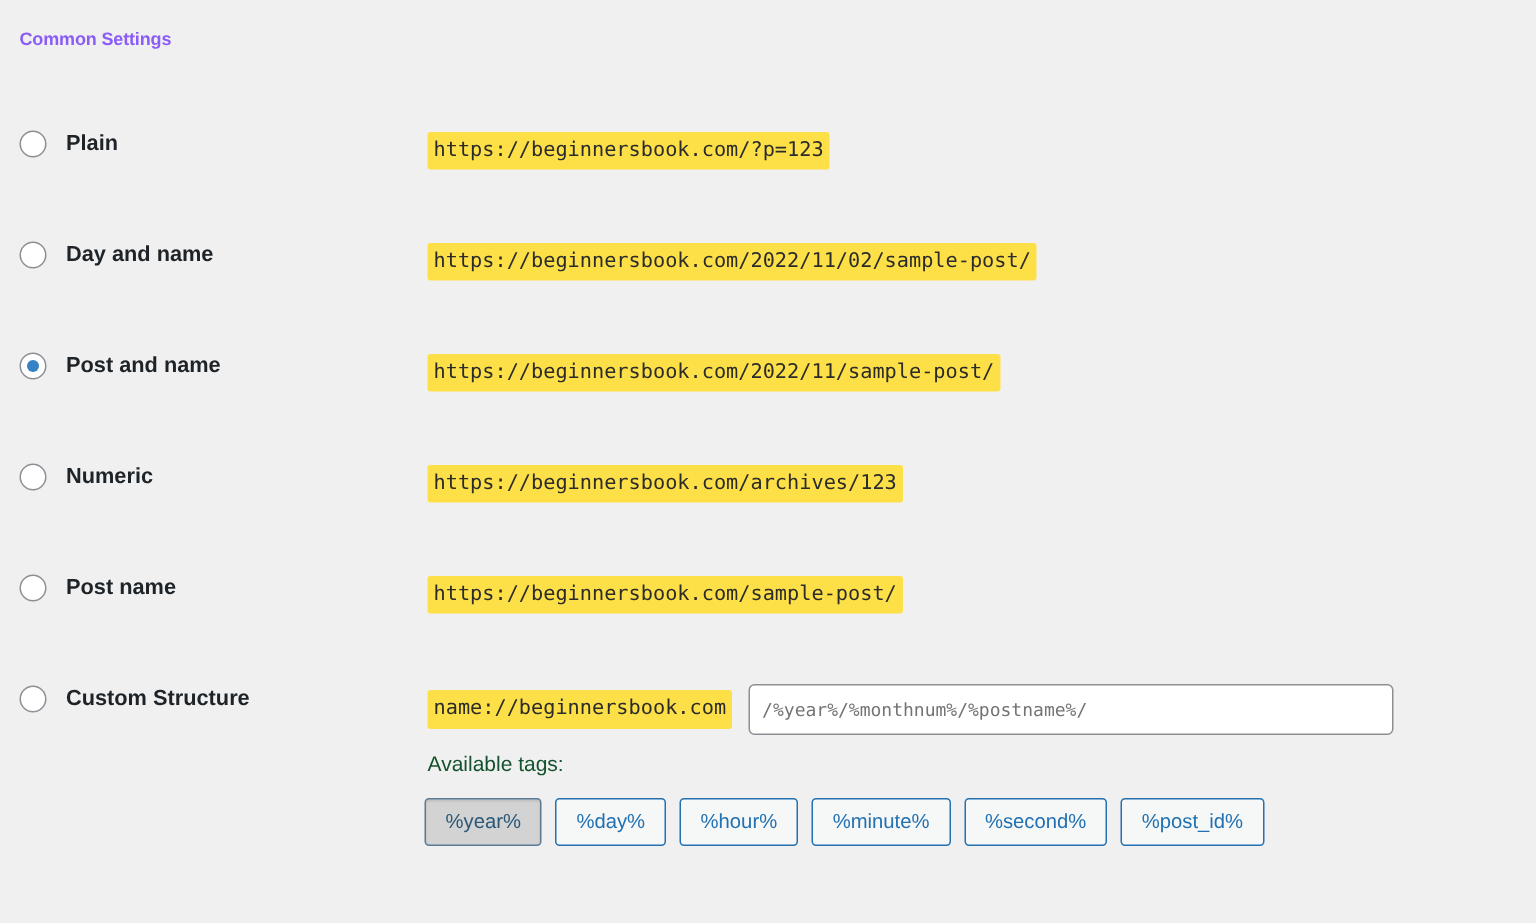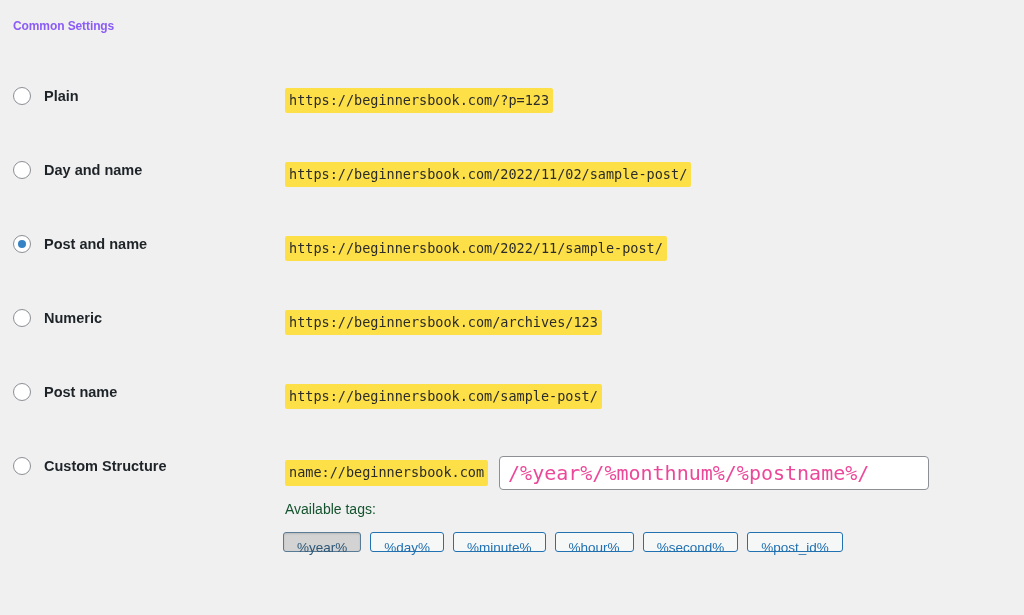--- a/index.html
+++ b/index.html
@@ -114,23 +114,23 @@
   }
 
   .structure-input {
     margin-left: 11px;
     width: 430px;
     height: 34px;
     box-sizing: border-box;
     border: 1px solid #8c8f94;
     border-radius: 4px;
     background: #fff;
-    color: #ec4899;
+    color: #737373;
     font-family: "DejaVu Sans Mono", "Liberation Mono", monospace;
-    font-size: 20px;
+    font-size: 12px;
     padding: 0 8px;
     outline: none;
   }
 
   .available-tags-label {
     position: absolute;
     left: 285px;
     top: 53px;
     font-size: 14px;
     color: #14532d;
@@ -145,21 +145,21 @@
     white-space: nowrap;
   }
 
   .tag-button {
     font-family: "Liberation Sans", sans-serif;
     font-size: 13.5px;
     color: #2271b1;
     background: #f6f7f7;
     border: 1px solid #2271b1;
     border-radius: 3px;
-    height: 20px;
+    height: 32px;
     padding: 0 13px;
     line-height: 30px;
     box-sizing: border-box;
     cursor: pointer;
     white-space: nowrap;
     flex: 0 0 auto;
   }
   .tag-button.pressed {
     background: #d3d3d3;
     border-color: #5a7b95;
@@ -226,21 +226,21 @@
           <span class="radio-label">Custom Structure</span>
         </label>
         <div class="value-cell">
           <code class="url">name://beginnersbook.com</code>
           <input type="text" class="structure-input" value="/%year%/%monthnum%/%postname%/" style="">
         </div>
         <div class="available-tags-label">Available tags:</div>
         <div class="tag-list">
           <button class="tag-button pressed">%year%</button>
           <button class="tag-button">%day%</button>
+          <button class="tag-button">%hour%</button>
           <button class="tag-button">%minute%</button>
-          <button class="tag-button">%hour%</button>
           <button class="tag-button">%second%</button>
           <button class="tag-button">%post_id%</button>
         </div>
       </div>
     </div>
 
 </div>
 
 </body></html>

